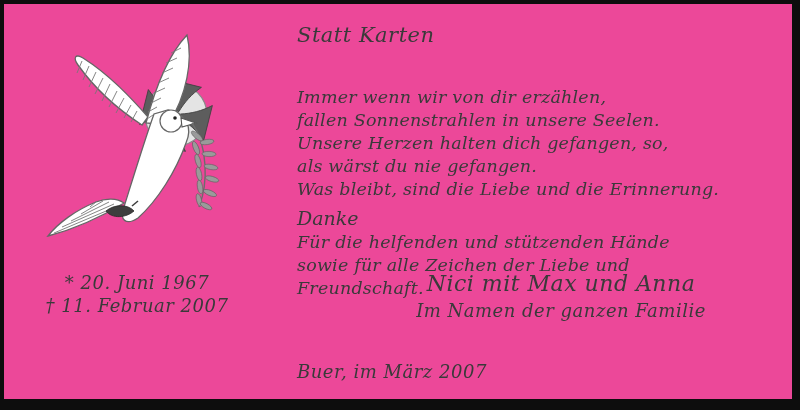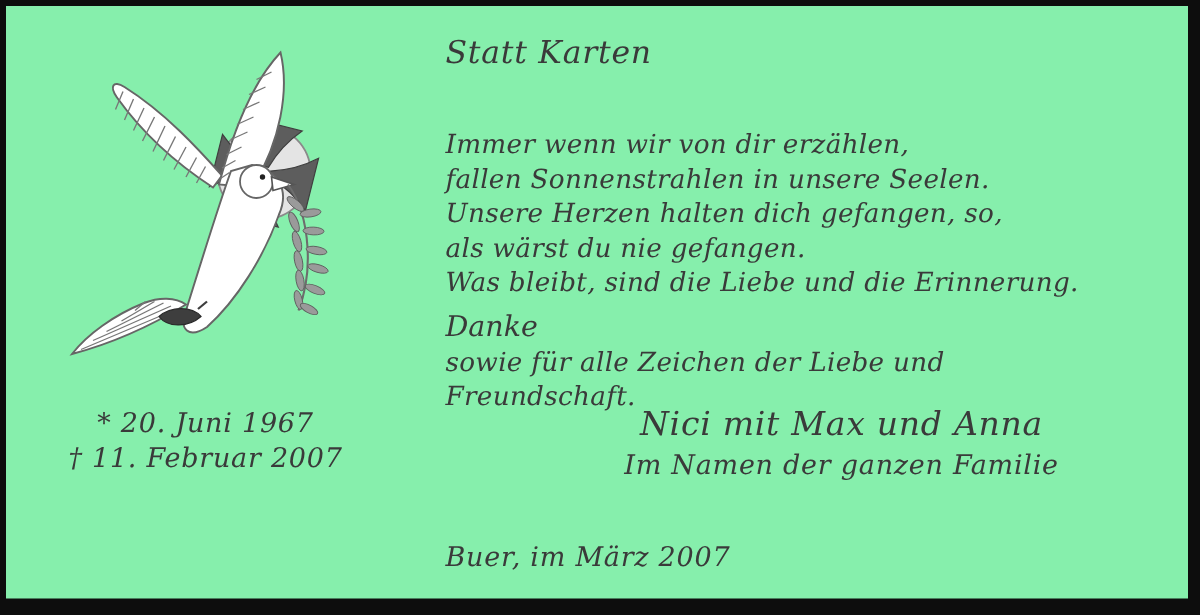--- a/index.html
+++ b/index.html
@@ -1,20 +1,20 @@
 <!DOCTYPE html>
 <html><head>
 <meta charset="utf-8">
 <style>
   html,body{margin:0;padding:0;background:#ffffff;}
   .card{
     position:relative;
     width:800px;height:410px;
     box-sizing:border-box;
-    background:#86efac;
+    background:#ec4899;
     border-style:solid;
     border-color:#0d0d0d;
     border-width:4px 8px 11px 4px;
     overflow:hidden;
     font-family:"DejaVu Serif", serif;
     font-style:italic;
     color:#3a3a3a;
   }
   .abs{position:absolute;}
   
@@ -123,20 +123,21 @@
     <div class="top-note">Statt Karten</div>
     <div class="poem">
       <span>Immer wenn wir von dir erzählen,</span>
       <span>fallen Sonnenstrahlen in unsere Seelen.</span>
       <span>Unsere Herzen halten dich gefangen, so,</span>
       <span>als wärst du nie gefangen.</span>
       <span>Was bleibt, sind die Liebe und die Erinnerung.</span>
     </div>
     <div class="thanks-title">Danke</div>
     <div class="thanks">
+      <span>Für die helfenden und stützenden Hände</span>
       <span>sowie für alle Zeichen der Liebe und Freundschaft.</span>
     </div>
   </div>
 
   <div class="abs deceased">
     <div class="dates">
       <span>* 20. Juni 1967</span>
       <span>† 11. Februar 2007</span>
     </div>
   </div>

